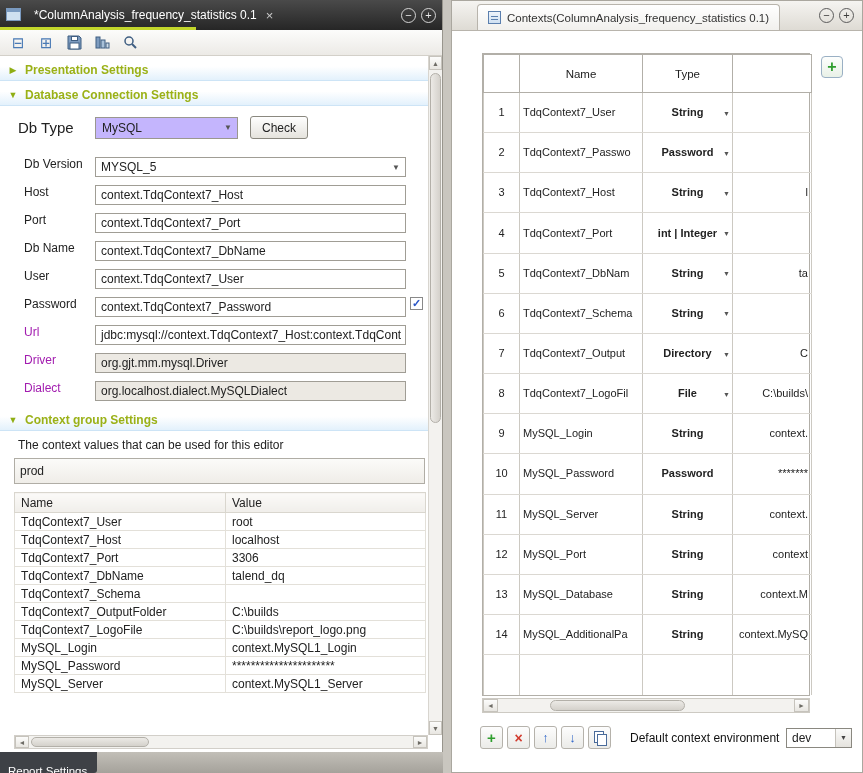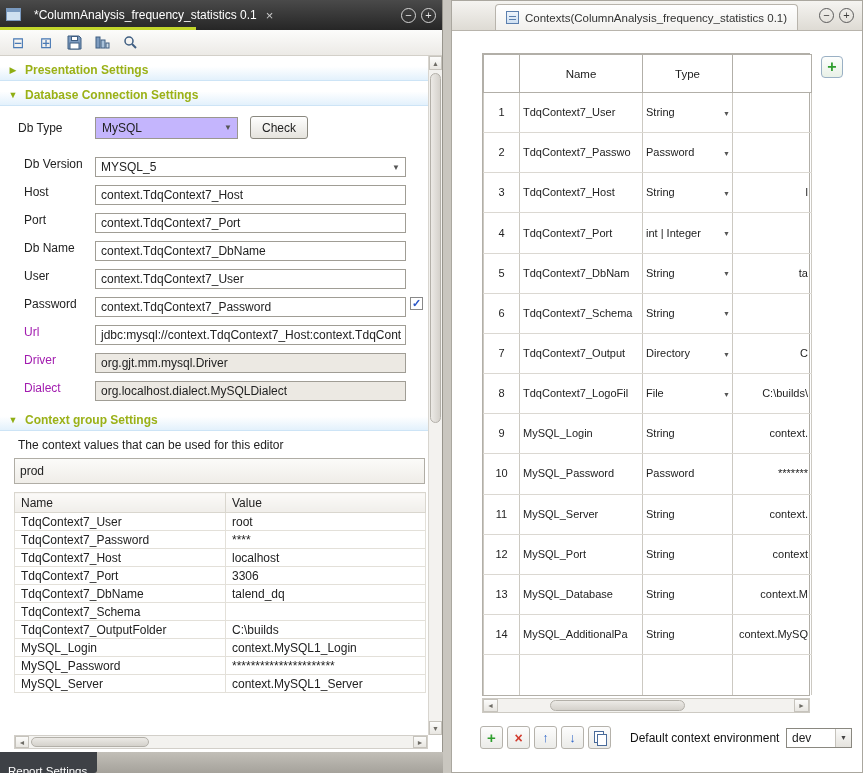--- a/index.html
+++ b/index.html
@@ -29,21 +29,21 @@
   .tool-btn { width:18px; height:18px; display:flex; align-items:center; justify-content:center; color:#4a7ab5; font-size:15px; line-height:1; }
 
   .lp-content { position:absolute; top:56px; left:0; width:429px; bottom:38px; background:#fff; overflow:hidden; }
 
   .section-band { height:22px; margin-top:3px; display:flex; align-items:center; gap:7px; padding-left:8px;
     background:linear-gradient(#ffffff 35%, #e3f1fc 100%); border-bottom:1px solid #cde4f6; }
   .section-arrow { color:#8fae13; font-size:9px; width:10px; text-align:center; }
   .section-title { color:#9bb117; font-weight:bold; font-size:12px; }
 
   .dbtype-row { display:flex; align-items:center; margin:10px 0 0 18px; }
-  .dbtype-label { width:77px; font-size:12px; }
+  .dbtype-label { width:77px; font-size:15px; }
   .combo { position:relative; height:22px; border:1px solid #9a978f; background:#c4b5fd; font-size:12px; display:flex; align-items:center; padding:0 18px 0 6px; }
   .combo .cmb-arrow { position:absolute; right:5px; font-size:8px; color:#555; }
   .dbtype-combo { width:143px; }
   .check-btn { margin-left:12px; height:23px; padding:0 11px; border:1px solid #8a887f; border-radius:3px;
     background:linear-gradient(#fefefe,#e5e3dd); font-size:12px; display:flex; align-items:center; }
 
   .fields { margin-top:18px; }
   .field-row { display:flex; align-items:flex-start; margin:0 0 12px 24px; height:16px; }
   .field-label { width:71px; font-size:12px; color:#222; }
   .field-label.dim { color:#a21caf; }
@@ -76,35 +76,35 @@
     background:linear-gradient(#eceae6,#d4d1cb); border:1px solid #b3b0a9; border-radius:6px; }
 
   .report-strip { position:absolute; left:0; bottom:0; width:443px; height:21px;
     background:linear-gradient(#c2bfb8,#a5a29b); display:flex; align-items:stretch; }
   .report-tab { background:#3e4146; color:#fff; font-size:11.5px; display:flex; align-items:center; padding:16px 10px 0 8px;
     border-radius:0 0 3px 0; }
 
   
   .right-panel { position:absolute; left:451px; top:0; width:412px; height:773px; background:#fff; border:1px solid #aaa79f; }
   .rp-header { position:relative; height:30px; background:linear-gradient(#f5f4f1,#dedbd4); border-bottom:1px solid #b8b4ac;
-    display:flex; align-items:flex-end; padding:0 21px; }
+    display:flex; align-items:flex-end; padding:0 3px; }
   .rp-tab { height:26px; margin-left:22px; background:linear-gradient(#ffffff,#f1f0ed); border:1px solid #b8b4ac; border-bottom:none;
     border-radius:4px 4px 0 0; display:flex; align-items:center; gap:6px; padding:0 10px; font-size:11.5px; color:#333; }
   .ctx-icon { width:13px; height:13px; border:1px solid #5b7fae; background:linear-gradient(#eef4fb,#cfe0f2); position:relative; flex:0 0 auto; }
   .ctx-icon::before { content:""; position:absolute; left:2px; right:2px; top:4px; height:1px; background:#5b7fae; box-shadow:0 3px 0 #5b7fae; }
   .rp-controls { position:absolute; right:8px; top:7px; display:flex; gap:5px; }
 
   .rp-body { position:relative; height:741px; background:#fff; }
   .ctx-table-wrap { position:absolute; left:30px; top:22px; width:328px; height:643px; border:1px solid #b2afa8; }
   .ctx-table { border-collapse:collapse; width:100%; height:100%; font-size:11px; table-layout:fixed; }
   .ctx-table th { border:1px solid #b2afa8; height:38px; font-weight:normal; font-size:11.5px; background:#fff; text-align:center; color:#222; }
   .ctx-table td { border-left:1px solid #ccc9c2; border-right:1px solid #ccc9c2; border-bottom:1px solid #dbd8d2;
     height:16px; padding:0 3px; overflow:hidden; white-space:nowrap; line-height:15px; }
   .td-num { text-align:center; color:#222; }
-  .td-type { position:relative; text-align:left; }
+  .td-type { position:relative; text-align:center;font-weight:bold; }
   .td-type .dd { position:absolute; right:2px; top:50%; transform:translateY(-50%); font-size:7px; color:#555; }
   .td-value { text-align:right; }
   .filler-row td { border-bottom:none; }
 
   .add-btn-top { position:absolute; left:369px; top:25px; width:22px; height:22px; border:1px solid #9ab0c4; border-radius:4px;
     background:linear-gradient(#fdfefd,#e9f1e7); color:#2f9e2f; font-size:16px; font-weight:bold;
     display:flex; align-items:center; justify-content:center; line-height:1; }
 
   .rp-hscroll { position:absolute; left:30px; top:667px; width:328px; height:15px; background:#f3f2ef; border:1px solid #cdcac3; display:flex; }
   .rp-hscroll .sb-btn.h { width:15px; }
@@ -319,24 +319,20 @@
           <th>Value</th>
         </tr>
       </thead>
       <tbody>
 
           <tr>
             <td>TdqContext7_User</td>
             <td>root</td>
           </tr>
 
-          <tr>
-            <td>TdqContext7_Password</td>
-            <td>****</td>
-          </tr>
 
           <tr>
             <td>TdqContext7_Host</td>
             <td>localhost</td>
           </tr>
 
           <tr>
             <td>TdqContext7_Port</td>
             <td>3306</td>
           </tr>
@@ -349,20 +345,24 @@
           <tr>
             <td>TdqContext7_Schema</td>
             <td></td>
           </tr>
 
           <tr>
             <td>TdqContext7_OutputFolder</td>
             <td>C:\builds</td>
           </tr>
 
+          <tr>
+            <td>TdqContext7_LogoFile</td>
+            <td>C:\builds\report_logo.png</td>
+          </tr>
 
           <tr>
             <td>MySQL_Login</td>
             <td>context.MySQL1_Login</td>
           </tr>
 
           <tr>
             <td>MySQL_Password</td>
             <td>**********************</td>
           </tr>

